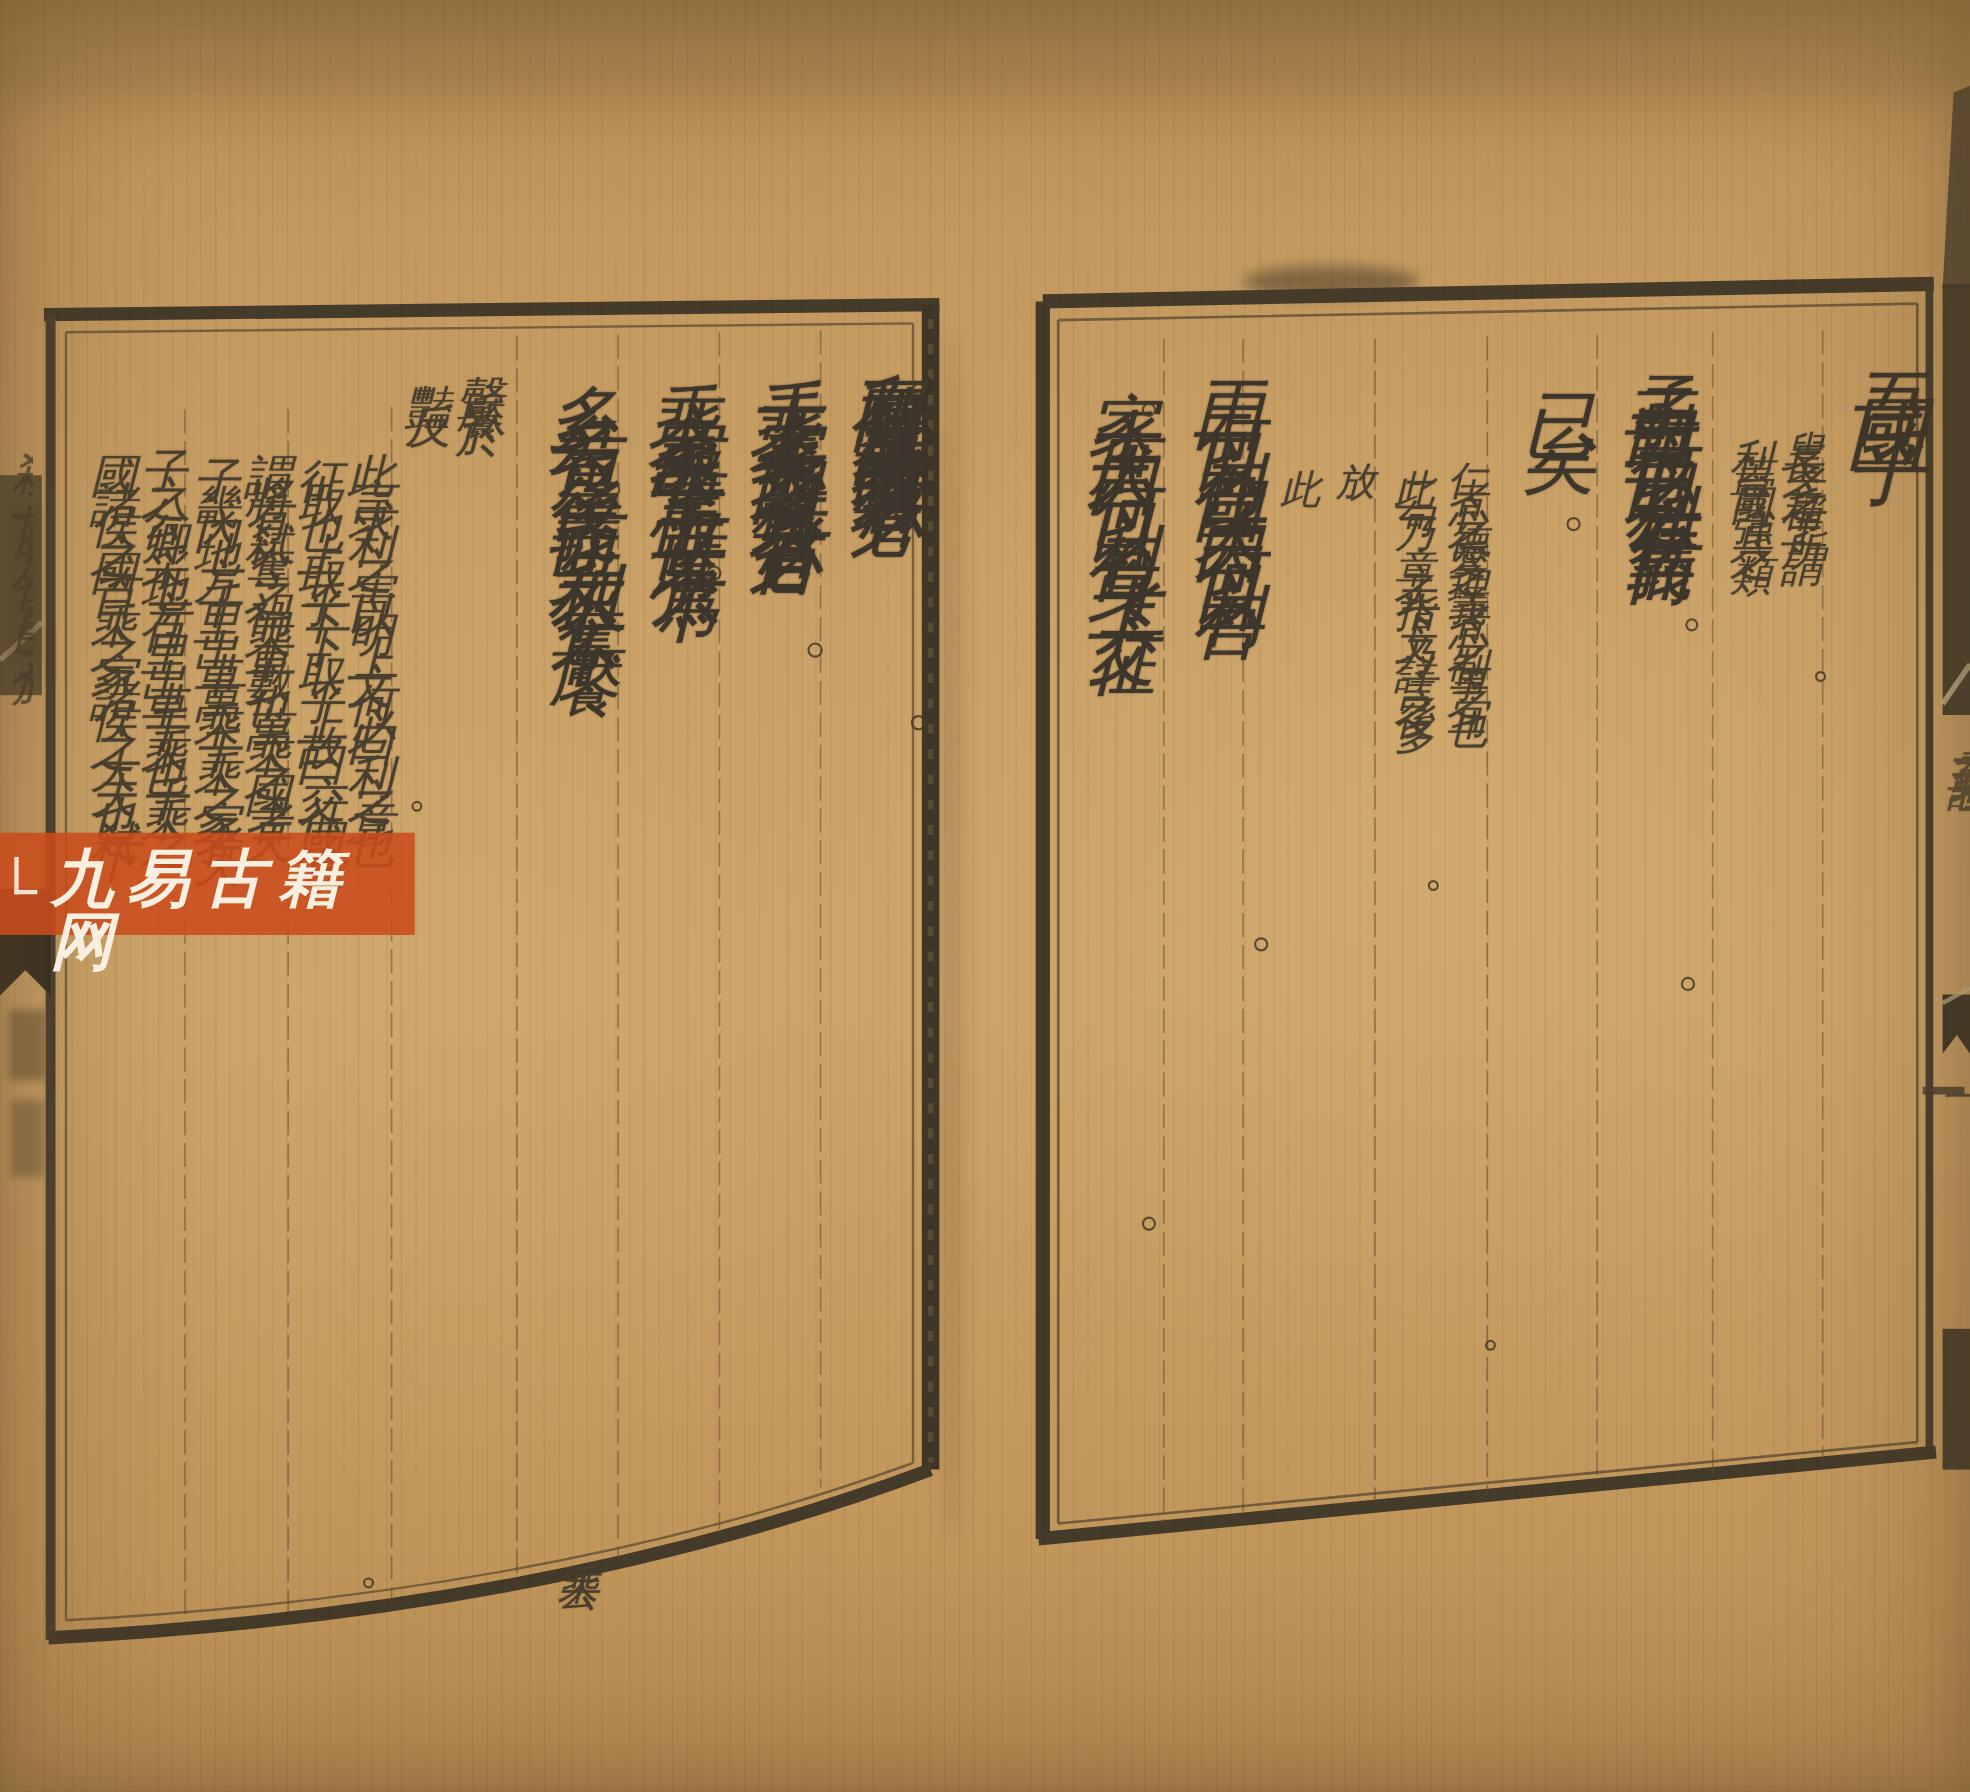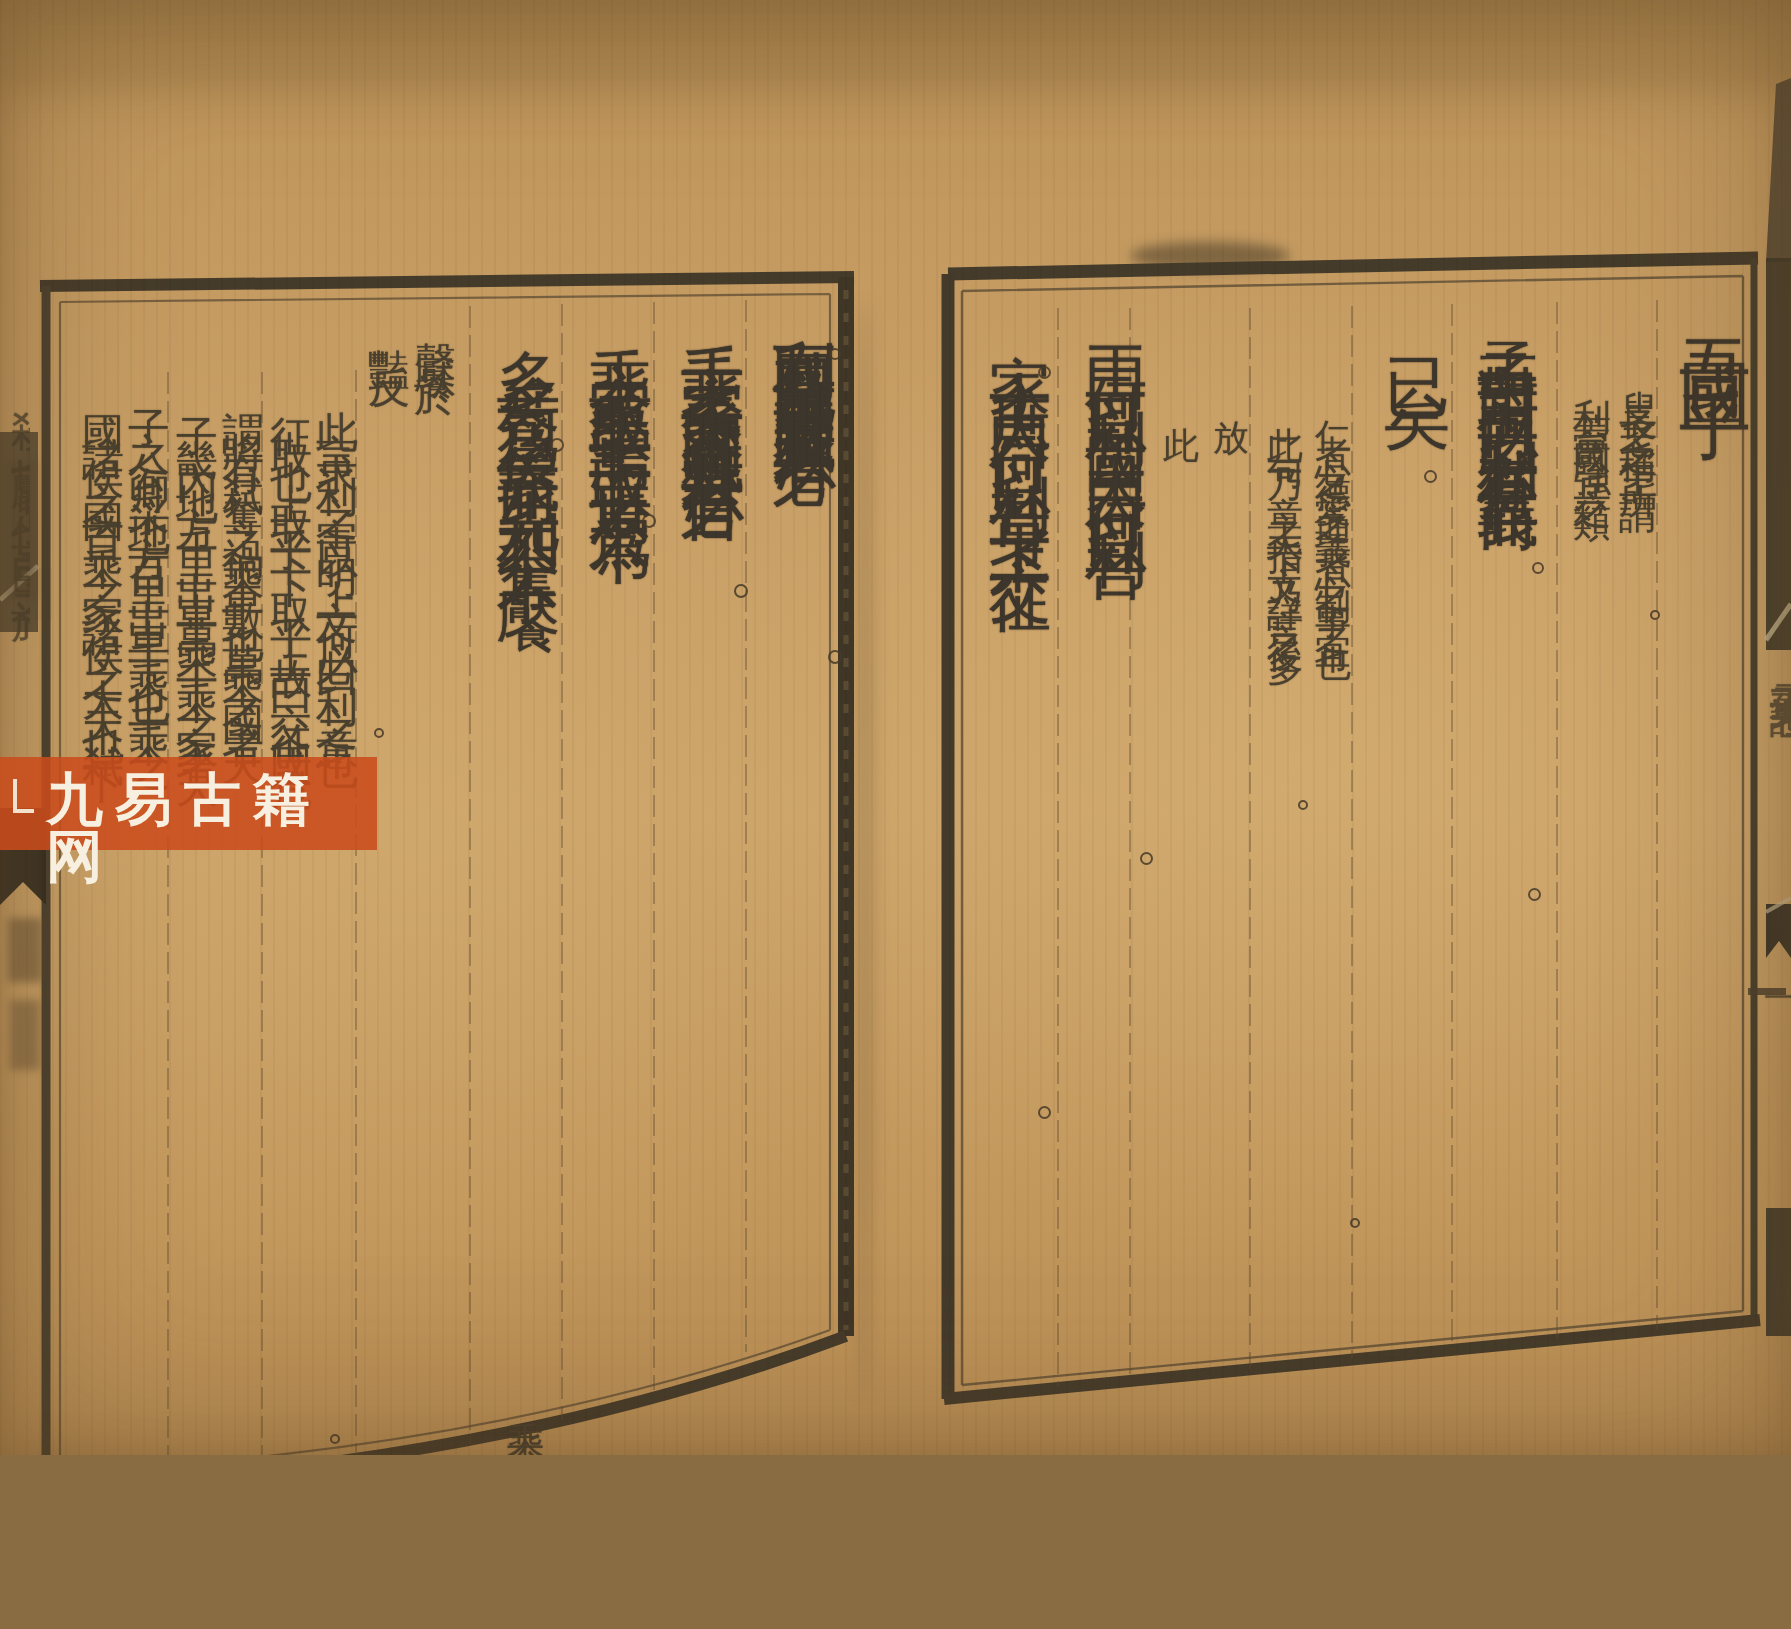--- a/index.html
+++ b/index.html
@@ -1,22 +1,22 @@
 <!DOCTYPE html>
 <html><head>
 <meta charset="utf-8">
 <title>孟子集註 spread</title>
 <style>
   html,body{margin:0;padding:0;background:#8a6c42;}
-  #stage{position:relative;width:1791px;height:1455px;overflow:hidden;
+  #stage{position:relative;width:1791px;height:1629px;overflow:hidden;
     background:
       radial-gradient(ellipse 900px 700px at 1300px 760px, rgba(222,186,124,.35), rgba(0,0,0,0) 70%),
       radial-gradient(ellipse 700px 700px at 420px 860px, rgba(218,182,120,.30), rgba(0,0,0,0) 70%),
       linear-gradient(180deg,#b18a52 0,#c2985e 10%,#c89f66 34%,#cba268 56%,#c2975c 84%,#b98e55 100%);
-    font-family:"DejaVu Serif", serif;}
+    font-family:"DejaVu Serif", serif;font-style:italic;}
   
   #stage::after{content:"";position:absolute;inset:0;z-index:40;pointer-events:none;
     background:repeating-linear-gradient(90deg, rgba(92,70,40,.05) 0 2px, rgba(0,0,0,0) 2px 13px);
     mix-blend-mode:multiply;}
   #vignette{position:absolute;inset:0;z-index:41;pointer-events:none;
     box-shadow:inset 0 0 180px rgba(92,64,30,.45), inset 0 0 40px rgba(92,64,30,.25);}
   .col{position:absolute;writing-mode:vertical-rl;text-orientation:upright;white-space:nowrap;
     color:#3d362c;text-shadow:0 0 2px rgba(56,46,32,.55), 0 0 1px rgba(56,46,32,.8);}
   .col.small{color:#49402f;text-shadow:0 0 1.5px rgba(66,54,36,.6);}
   .clipwrap{position:absolute;overflow:hidden;}

